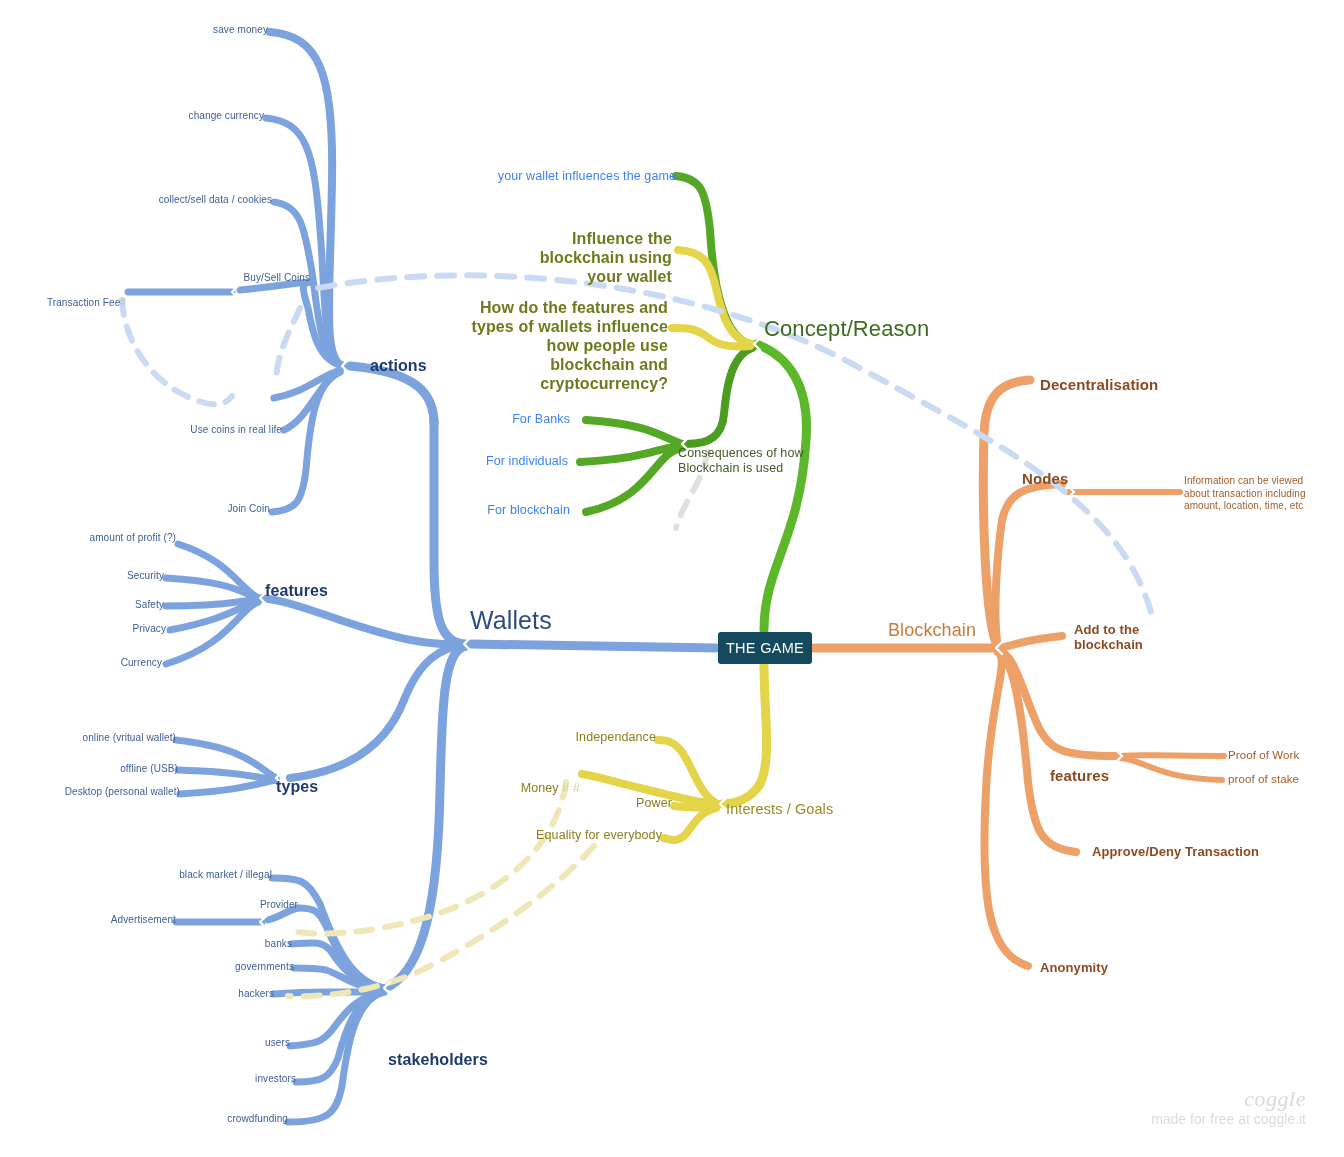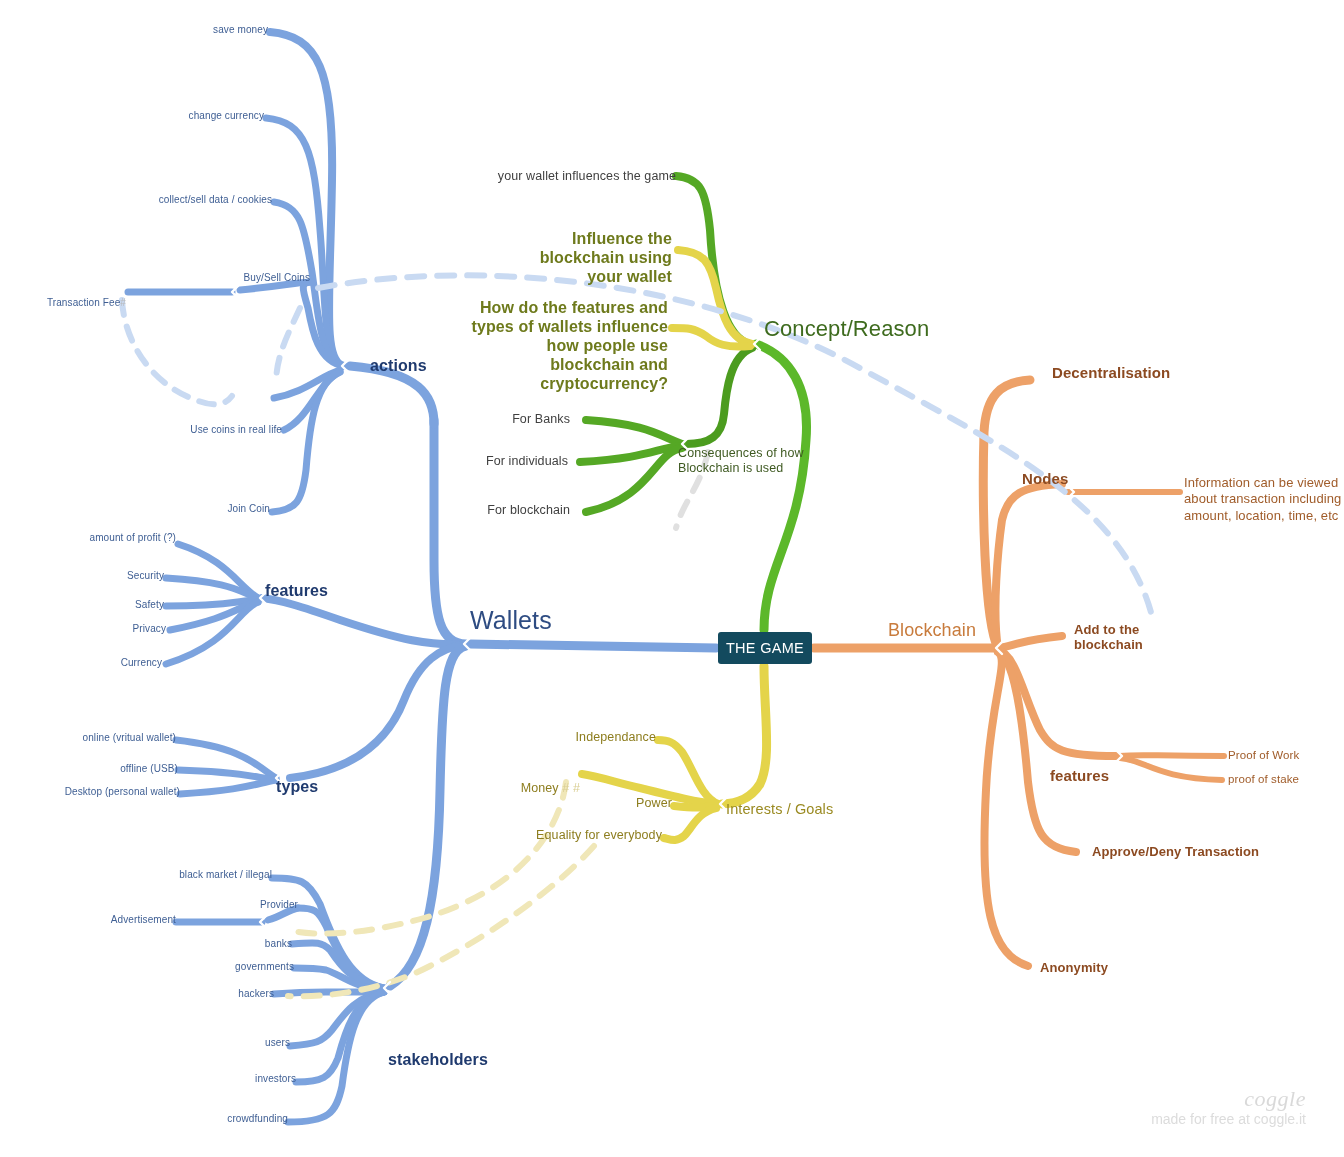--- a/index.html
+++ b/index.html
@@ -33,33 +33,33 @@
   .lbl.l { text-align: left; }
 
   
   .t-blue-root { color: #2E4C82; font-size: 25px; font-weight: 400; }
   .t-blue-cat  { color: #1F3A6E; font-size: 16px; font-weight: bold; }
   .t-blue-leaf { color: #3E5E93; font-size: 10px; font-weight: 400; }
 
   
   .t-green-root { color: #3E6B1E; font-size: 22px; font-weight: 400; }
   .t-green-b    { color: #6E7A1C; font-size: 16px; font-weight: bold; }
-  .t-green-leaf { color: #404040; font-size: 12.5px; font-weight: 400; }
+  .t-green-leaf { color: #3b82f6; font-size: 12.5px; font-weight: 400; }
   .t-green-mid  { color: #3F5A22; font-size: 12.5px; font-weight: 400; }
 
   
   .t-yellow-root { color: #9A8A21; font-size: 14.5px; font-weight: 400; }
   .t-yellow-leaf { color: #8D7D1E; font-size: 12.5px; font-weight: 400; }
 
   
   .t-orange-root { color: #C87B3C; font-size: 18px; font-weight: 400; }
   .t-orange-b    { color: #8C4A21; font-size: 15px; font-weight: bold; }
   .t-orange-b2   { color: #8C4A21; font-size: 13px; font-weight: bold; }
   .t-orange-leaf { color: #A05C2A; font-size: 11.5px; font-weight: 400; }
-  .t-orange-note { color: #A05C2A; font-size: 13px; font-weight: 400; line-height: 1.25; }
+  .t-orange-note { color: #A05C2A; font-size: 10px; font-weight: 400; line-height: 1.25; }
 
   
   .t-grey { color: #7A7A7A; font-size: 15px; font-weight: 400; }
   .hash { color: #B9B9B9; font-weight: 400; }
   .hash-y { color: #D9CE93; font-weight: 400; }
 
   
   #center-node {
     position: absolute;
     left: 718px;
@@ -334,21 +334,21 @@
   <div class="lbl r t-yellow-leaf" style="left:440px; top:766px; width:140px;">
     <span>Money</span> <span class="hash-y"># #</span>
   </div>
 
   <div class="lbl r t-yellow-leaf" style="left:540px; top:796px; width:132px;">Power</div>
 
   <div class="lbl r t-yellow-leaf" style="left:480px; top:828px; width:182px;text-align:right;">Equality for everybody</div>
 
   <div class="lbl l t-orange-root" style="left:888px; top:620px;">Blockchain</div>
 
-  <div class="lbl l t-orange-b" style="left:1040px; top:364px;margin-left:12px;">Decentralisation</div>
+  <div class="lbl l t-orange-b" style="left:1040px; top:376px;">Decentralisation</div>
 
   <div class="lbl l t-orange-b" style="left:1022px; top:470px;">Nodes</div>
 
   <div class="lbl l t-orange-note" style="left: 1184px; top: 475px; width: 148px; white-space: pre;">Information can be viewed
 about transaction including
 amount, location, time, etc</div>
 
   <div class="lbl l t-orange-b2" style="left: 1074px; top: 622px; width: 130px; white-space: pre;">Add to the
 blockchain</div>
 

